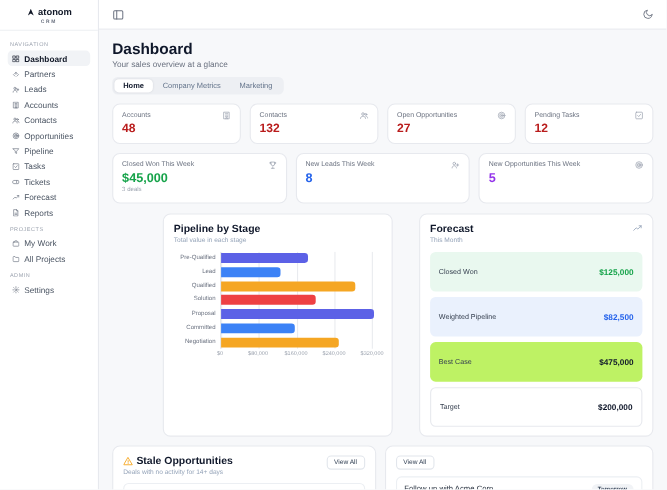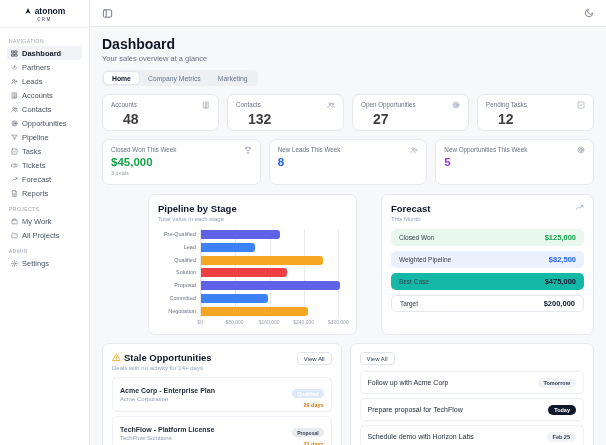--- a/index.html
+++ b/index.html
@@ -31,21 +31,21 @@
   .tab { font-size:6.8px; color:#64748b; padding:2.5px 8px; border-radius:4px; cursor:pointer; white-space:nowrap; }
   .tab.active { background:#fff; color:#0f172a; font-weight:700; box-shadow:0 0 2px rgba(15,23,42,.12); }
 
   .card { background:#fff; border:1px solid #e7e9ee; border-radius:7px; }
 
   .stat-row { display:grid; grid-template-columns:repeat(4,1fr); gap:8px; margin-top:8px; }
   .stat-card { padding:6px 8px; height:37px; }
   .stat-top { display:flex; justify-content:space-between; align-items:flex-start; }
   .stat-label { font-size:6.3px; color:#6b7280; }
   .stat-ic { width:8px; height:8px; color:#9ca3af; }
-  .stat-value { font-size:14px; font-weight:700; color:#404040; margin-top:2px;margin-left:12px; }
+  .stat-value { font-size:11px; font-weight:700; color:#b91c1c; margin-top:2px; }
 
   .kpi-row { display:grid; grid-template-columns:repeat(3,1fr); gap:8px; margin-top:8px; }
   .kpi-card { padding:6px 8px; height:46px; }
   .kpi-value { font-size:11.5px; font-weight:700; margin-top:2px; }
   .kpi-sub { font-size:5.5px; color:#9ca3af; margin-top:2px; }
 
   .mid-row { display:grid; grid-template-columns:1fr 1.02fr; gap:24px; margin-top:9px;padding-left:46px; }
   .panel { padding:8px 9px; }
   .panel-head { display:flex; justify-content:space-between; align-items:flex-start; }
   .panel-title { font-size:9.5px; font-weight:700; color:#0f172a; display:flex; align-items:center; gap:3px; }
@@ -62,26 +62,26 @@
   .plotarea { flex:1; position:relative; border-left:1px solid #e5e7eb; }
   .gridline { position:absolute; top:0; bottom:0; width:1px; background:#e9ebef; }
   .bars { position:absolute; inset:0; display:flex; flex-direction:column; justify-content:space-between; padding:1px 0; }
   .bar-track { height:9px; position:relative; }
   .bar { position:absolute; left:0; top:0; height:9px; border-radius:0 3px 3px 0; }
   .xlabels { position:relative; height:8px; margin-left:42px; margin-top:2px; }
   .xlabel { position:absolute; transform:translateX(-50%); font-size:5px; color:#9ca3af; white-space:nowrap; }
 
   
   .f-rows { margin-top:7px; display:flex; flex-direction:column; gap:5px; }
-  .f-row { display:flex; justify-content:space-between; align-items:center; border-radius:5px; padding:0 8px; height:17px; font-size:6.5px; }
+  .f-row { display:flex; justify-content:space-between; align-items:center; border-radius:5px; padding:0 8px; height:36px; font-size:6.5px; }
   .f-row .f-label { color:#374151; }
   .f-row .f-value { font-weight:700; font-size:7.5px; }
   .f-green { background:#e9f8ef; } .f-green .f-value { color:#16a34a; }
   .f-blue { background:#eaf1fd; } .f-blue .f-value { color:#2563eb; }
-  .f-gray { background:#14b8a6; } .f-gray .f-value { color:#0f172a; }
+  .f-gray { background:#bef264; } .f-gray .f-value { color:#0f172a; }
   .f-plain { background:#fff; border:1px solid #e7e9ee; } .f-plain .f-value { color:#0f172a; }
 
   .bottom-row { display:grid; grid-template-columns:1fr 1.02fr; gap:8px; margin-top:8px; }
   .list { margin-top:6px; display:flex; flex-direction:column; gap:4px; }
   .s-item { border:1px solid #eceff3; border-radius:5px; padding:3.5px 7px; display:flex; justify-content:space-between; align-items:center; background:#fff; cursor:pointer; }
   .s-name { font-size:7px; font-weight:600; color:#1f2937; }
   .s-company { font-size:6px; color:#8fa0b5; margin-top:1.5px; }
   .s-right { text-align:right; }
   .badge { display:inline-block; font-size:5px; border-radius:6px; padding:1.5px 5px; white-space:nowrap; }
   .badge.soft { background:#dde8f8; color:#ffffff; font-weight:600; }

